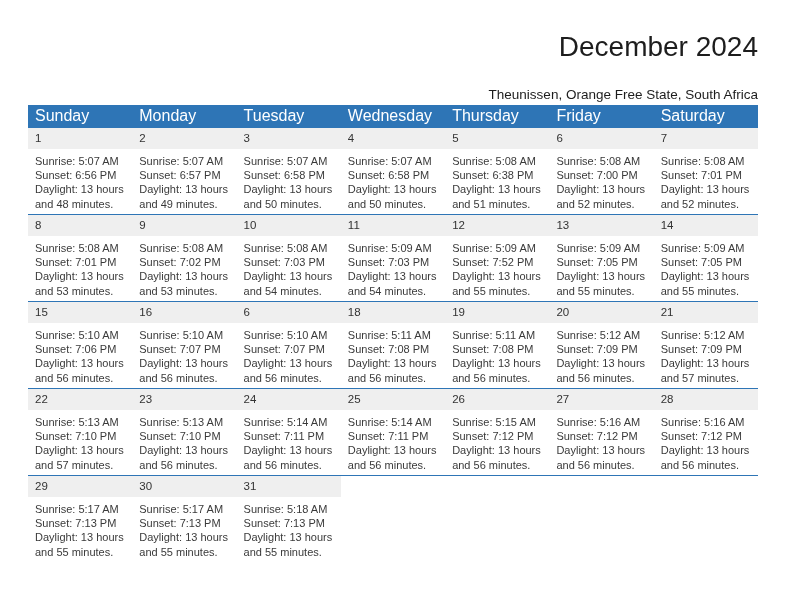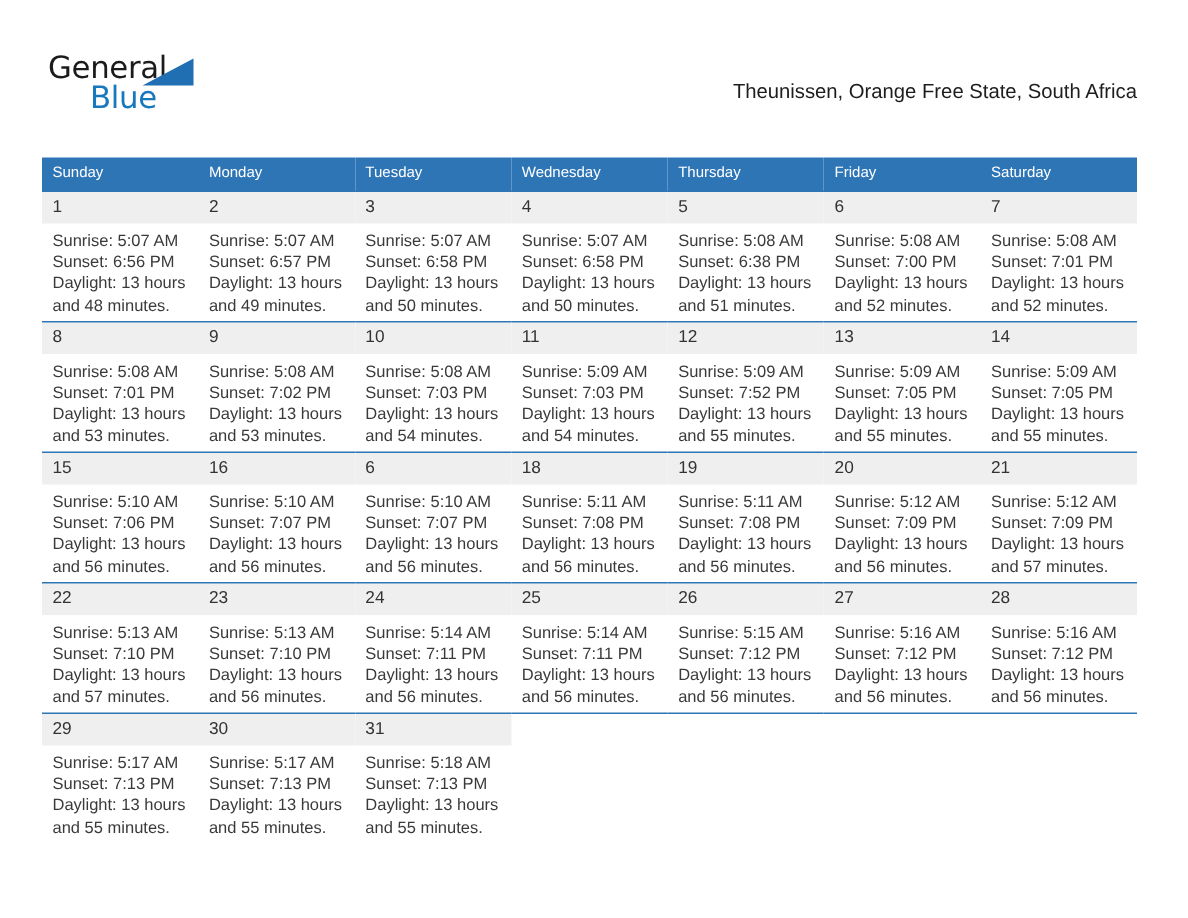--- a/index.html
+++ b/index.html
@@ -100,21 +100,21 @@
     top: 105px;
     width: 730px;
     border-collapse: collapse;
     table-layout: fixed;
   }
   .calendar col { width: 104.28px; }
 
   .calendar thead th {
     background: #2e75b6;
     color: #ffffff;
-    font-size: 10px;
+    font-size: 16px;
     font-weight: 400;
     text-align: left;
     padding: 5px 0 5px 7px;
     height: 11px;
     line-height: 12px;
     border: none;
   }
 
   .calendar tbody td {
     vertical-align: top;
@@ -149,27 +149,23 @@
 
   .cell-inner { height: 100%; }
 </style>
 </head>
 <body>
 
 <div class="page">
 
   <div class="header">
 
-    <div class="logo">
-      <span class="logo-general">General</span>
-      <span class="logo-triangle"></span>
-      <span class="logo-blue">Blue</span>
-    </div>
 
     <div class="title-block">
+      <div class="month-title">December 2024</div>
       <div class="location-title">Theunissen, Orange Free State, South Africa</div>
     </div>
 
   </div>
 
   <table class="calendar">
     <colgroup>
       <col>
         <col>
         <col>

